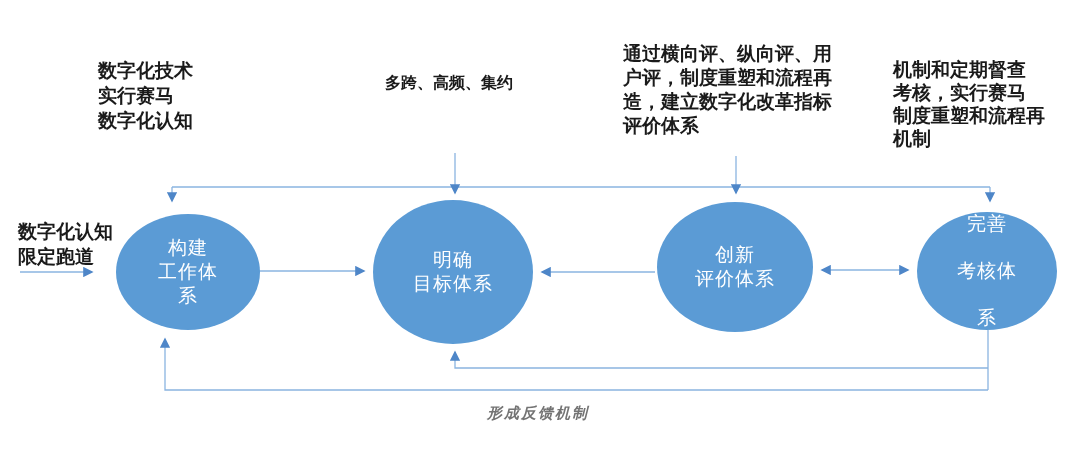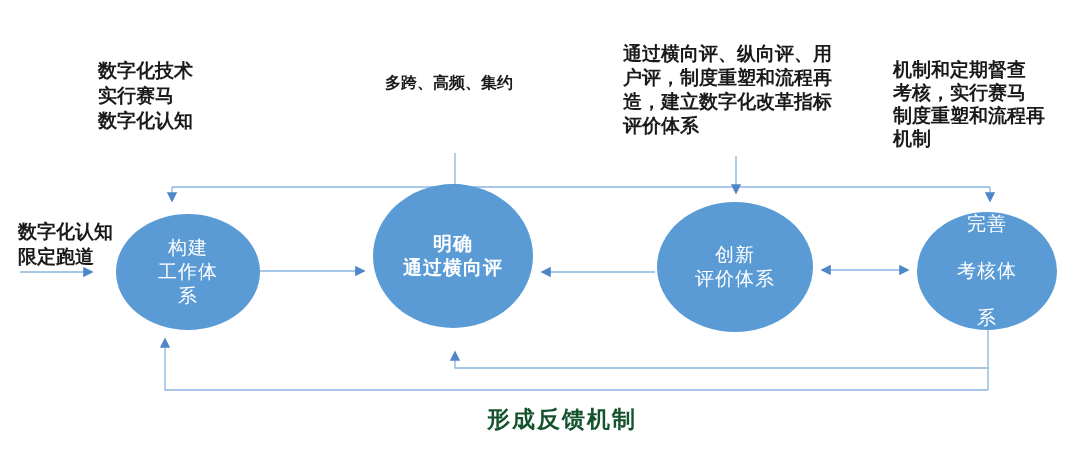--- a/index.html
+++ b/index.html
@@ -6,22 +6,22 @@
   body{width:1080px;height:474px;position:relative;overflow:hidden;
        font-family:"Liberation Sans","DejaVu Sans",sans-serif;}
   .stage{position:absolute;inset:0;width:1080px;height:474px;}
   svg.connectors{position:absolute;left:0;top:0;width:1080px;height:474px;}
   .note{position:absolute;color:#1a1a1a;font-weight:700;font-size:19px;line-height:25px;
         white-space:nowrap;}
   .note .ln{display:block;}
   .node{position:absolute;background:var(--node-fill,#5B9BD5);border-radius:50%;
         display:flex;flex-direction:column;align-items:center;justify-content:center;
         color:#ffffff;font-size:19px;line-height:24px;letter-spacing:1px;text-align:center;}
-  .caption{position:absolute;color:#14532d;font-weight:700;font-size:23px;letter-spacing:2px;
-           white-space:nowrap;}
+  .caption{position:absolute;color:#737373;font-weight:700;font-size:15px;letter-spacing:2px;
+           white-space:nowrap;font-style:italic;}
 </style>
 </head>
 <body style="background: rgb(255, 255, 255); --node-fill: #5B9BD5;">
 
 <div class="stage">
 
   <svg class="connectors" viewBox="0 0 1080 474" fill="none">
     <defs>
       <marker id="ah" viewBox="0 0 10 10" refX="8.5" refY="5" markerWidth="8" markerHeight="8" orient="auto-start-reverse">
         <path d="M0,0 L10,5 L0,10 z" fill="#4E86C8"></path>
@@ -76,23 +76,23 @@
     <span class="ln">制度重塑和流程再</span>
     <span class="ln">机制</span>
   </div>
 
   <div class="node" style="left:116px;top:214px;width:144px;height:116px;">
     <span>构建</span>
     <span>工作体</span>
     <span>系</span>
   </div>
 
-  <div class="node" style="left:373px;top:184px;width:160px;height:144px;font-weight:bold;">
+  <div class="node" style="left:373px;top:200px;width:160px;height:144px;">
     <span>明确</span>
-    <span>通过横向评</span>
+    <span>目标体系</span>
   </div>
 
   <div class="node" style="left:657px;top:202px;width:156px;height:130px;font-family:Liberation Serif, serif;">
     <span>创新</span>
     <span>评价体系</span>
   </div>
 
   <div class="node" style="left:917px;top:212px;width:140px;height:118px;justify-content:space-between;">
     <span>完善</span>
     <span>考核体</span>

